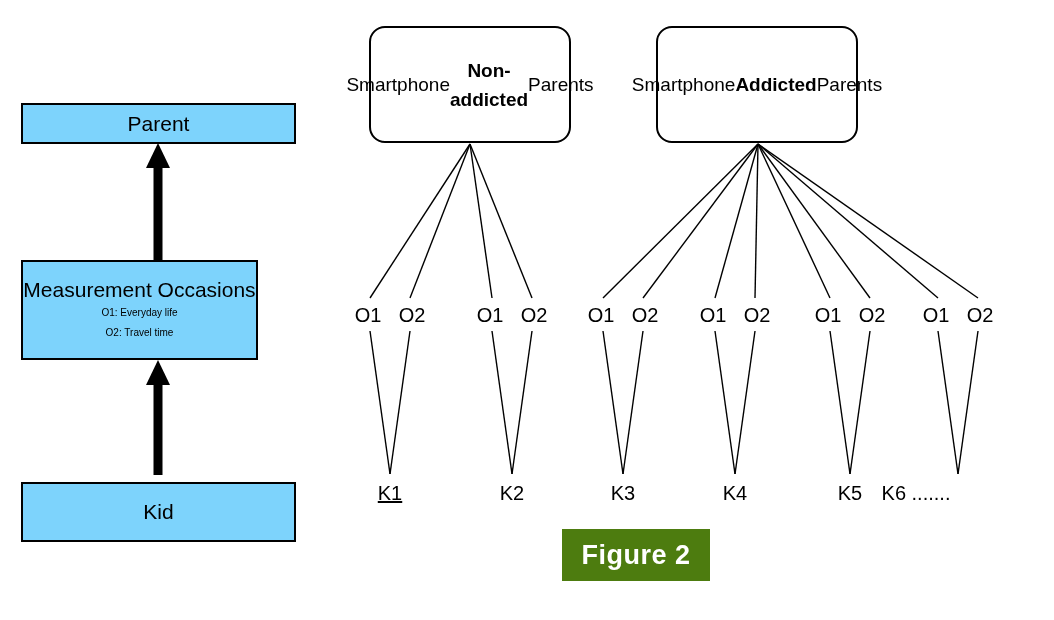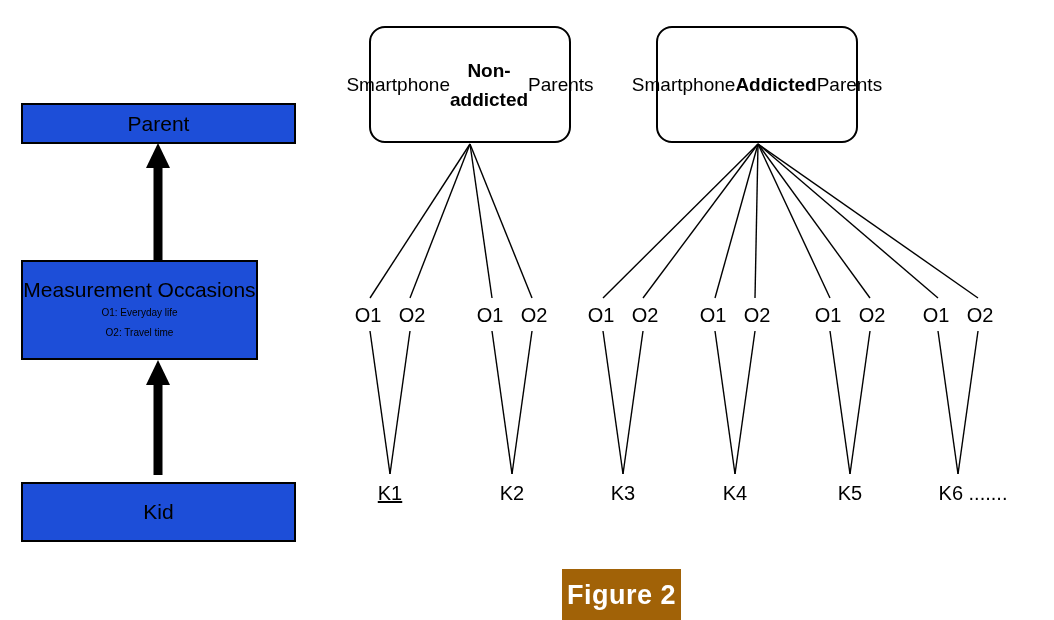--- a/index.html
+++ b/index.html
@@ -14,21 +14,21 @@
     background: #ffffff;
     font-family: "Liberation Sans", sans-serif;
     color: #000000;
     overflow: hidden;
   }
   
   .lbox {
     position: absolute;
     box-sizing: border-box;
     border: 2px solid #000;
-    background: #1d4ed8;
+    background: #7dd3fc;
     display: flex;
     flex-direction: column;
     align-items: center;
     justify-content: center;
     text-align: center;
   }
   .lbox .title {
     font-size: 21px;
     line-height: 26px;
     white-space: nowrap;
@@ -77,31 +77,30 @@
     width: 1054px;
     height: 620px;
     pointer-events: none;
   }
 
   
   #figure-caption {
     position: absolute;
     left: 562px;
     top: 529px;
-    width: 119px;
+    width: 148px;
     height: 52px;
-    background: #a16207;
+    background: #4d7c0f;
     color: #ffffff;
     font-size: 27px;
     font-weight: bold;
     display: flex;
     align-items: center;
     justify-content: center;
     letter-spacing: 0.5px;
-    margin-top: 40px;
   }
 </style>
 </head>
 <body>
 
 <div id="canvas">
 
   <div class="lbox" id="parent-box">
     <div class="title">Parent</div>
   </div>
@@ -179,18 +178,18 @@
       <div class="olabel" style="left: 872px;">O2</div>
       <div class="olabel" style="left: 936px;">O1</div>
       <div class="olabel" style="left: 980px;">O2</div>
     </div>
   <div id="k-labels">
       <div class="klabel" style="left: 390px; text-decoration: underline;">K1</div>
       <div class="klabel" style="left: 512px;">K2</div>
       <div class="klabel" style="left: 623px;">K3</div>
       <div class="klabel" style="left: 735px;">K4</div>
       <div class="klabel" style="left: 850px;">K5</div>
-      <div class="klabel" style="left: 973px; text-align: center;">K6 .......</div>
+      <div class="klabel" style="left: 916px; text-align: center;">K6 .......</div>
     </div>
 
   <div id="figure-caption">Figure 2</div>
 
 </div>
 
 </body></html>

